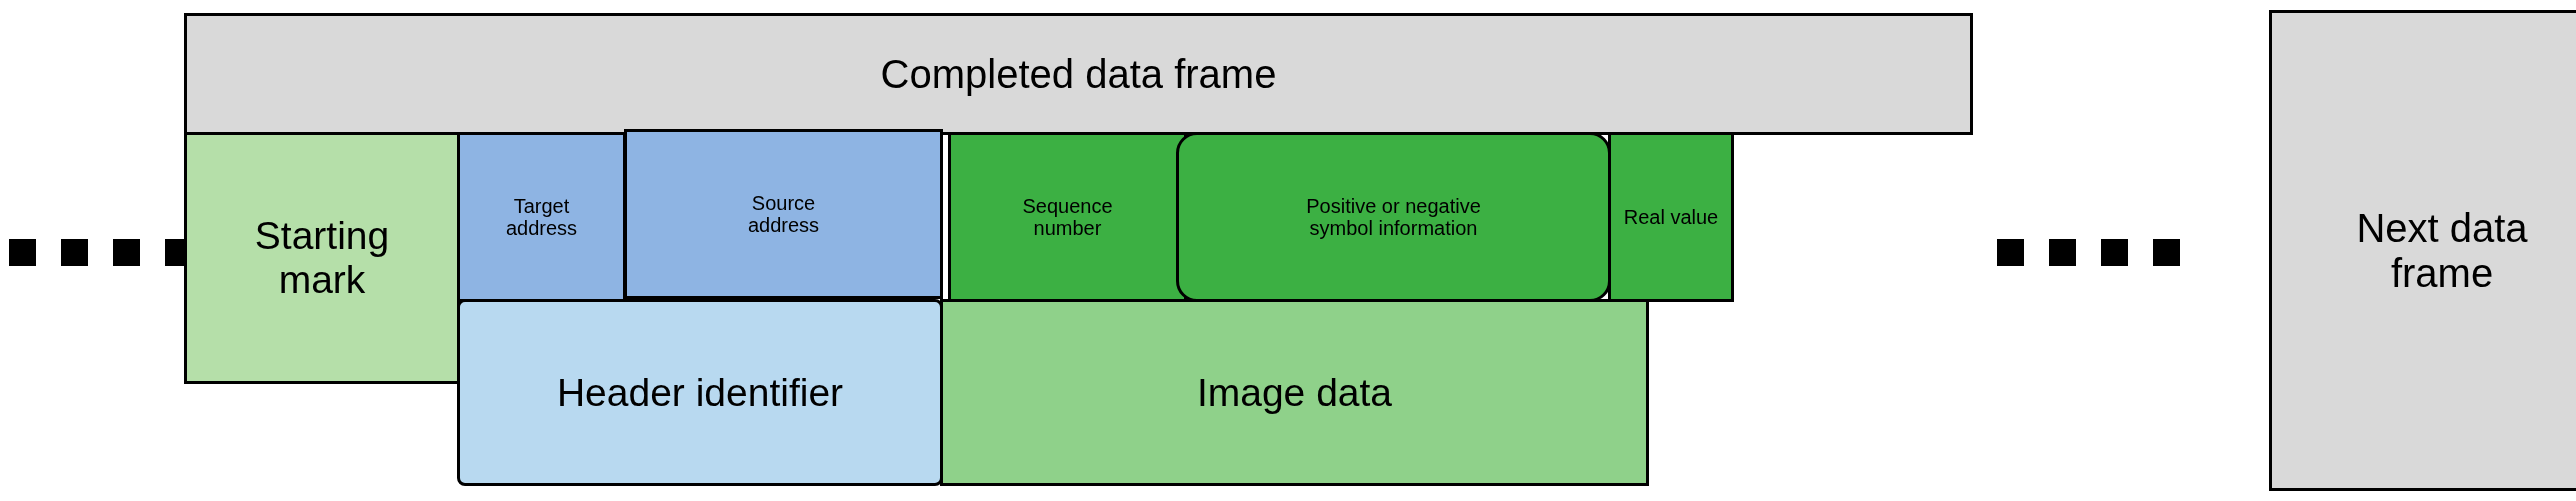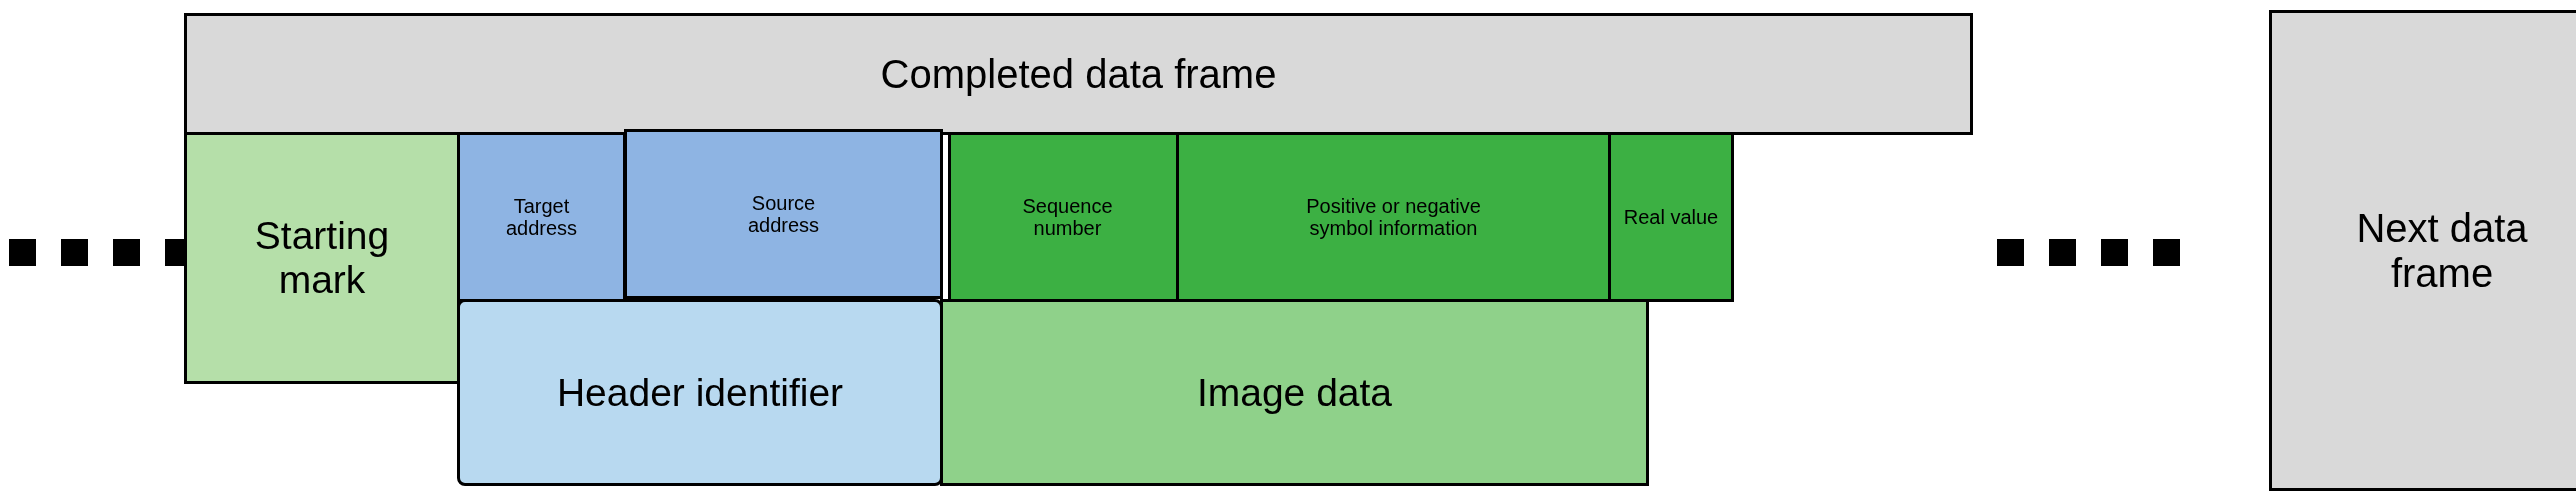--- a/index.html
+++ b/index.html
@@ -88,21 +88,21 @@
   <div class="box fill-midblue t-small" style="left:624px; top:129px; width:319px; height:170px;">
     <span>Source
 address</span>
   </div>
 
   <div class="box fill-darkgrn t-small" style="left:940px; top:132px; width:239px; height:170px;margin-left:8px;">
     <span>Sequence
 number</span>
   </div>
 
-  <div class="box fill-darkgrn t-small" style="left:1176px; top:132px; width:435px; height:170px;">
+  <div class="box fill-darkgrn t-small" style="left:1176px; top:132px; width:435px; height:170px;border-radius:21px;">
     <span>Positive or negative
 symbol information</span>
   </div>
 
   <div class="box fill-darkgrn t-small" style="left:1608px; top:132px; width:126px; height:170px;">
     <span>Real value</span>
   </div>
 
 
   <div class="box fill-paleblue t-big" style="left:457px; top:299px; width:486px; height:187px;">

